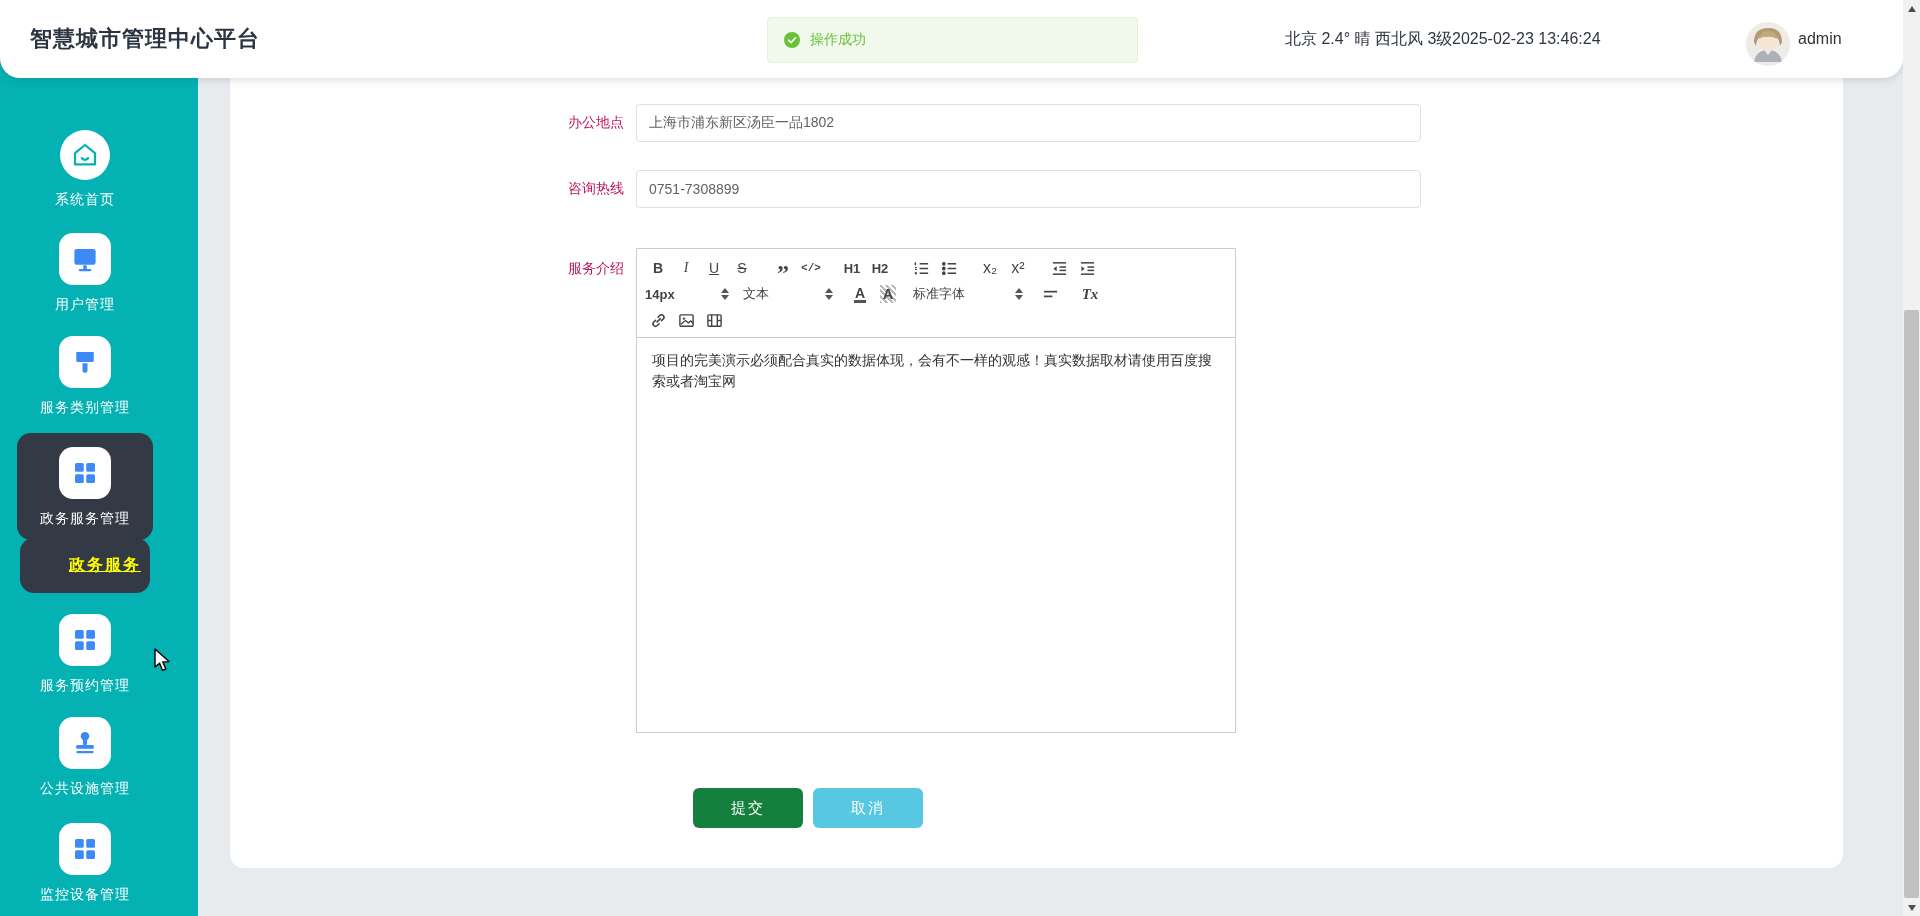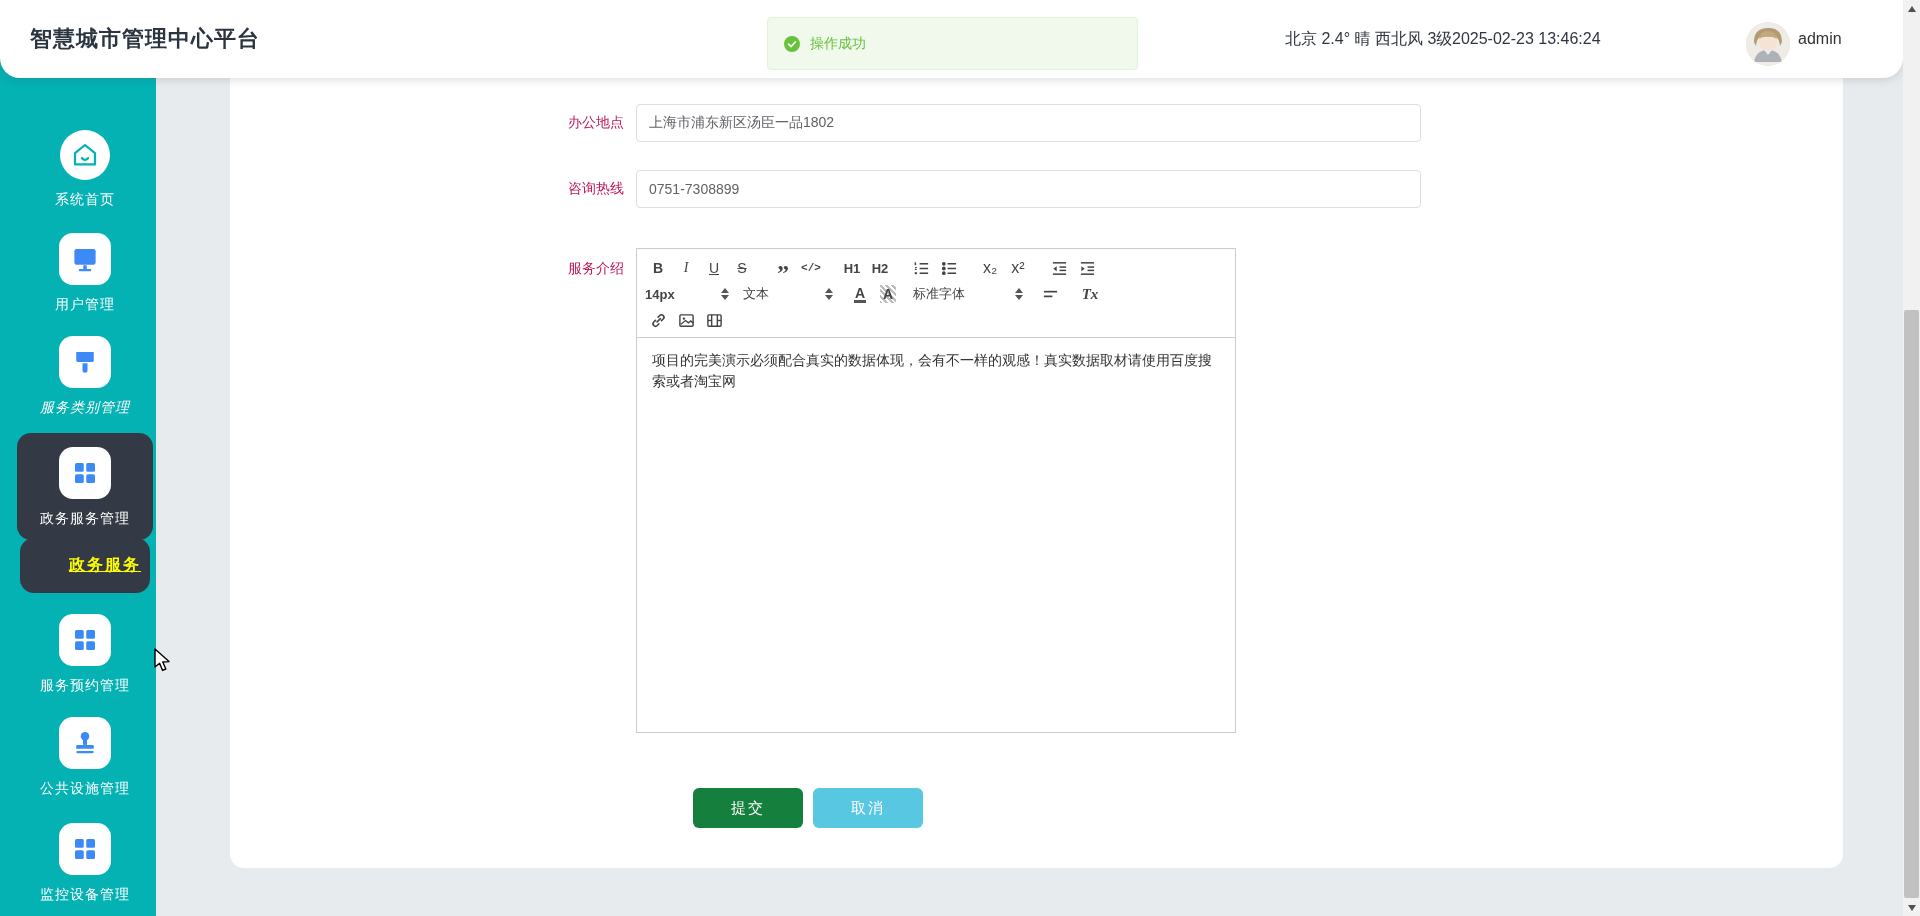--- a/index.html
+++ b/index.html
@@ -6,21 +6,21 @@
   html,body { width:1920px; height:916px; overflow:hidden; }
   body {
     font-family:"Liberation Sans","DejaVu Sans",sans-serif;
     background:#e8ebee;
     position:relative;
     color:#333;
   }
 
   
   .sidebar {
-    position:absolute; left:0; top:0; width:156px; height:916px;
+    position:absolute; left:0; top:0; width:198px; height:916px;
     background:#04b1b3; z-index:5;
   }
   .side-item { position:absolute; left:0; width:170px; text-align:center; cursor:pointer; }
   .side-icon-box {
     width:52px; height:52px; margin:0 auto; background:#fff;
     border-radius:14px; display:flex; align-items:center; justify-content:center;
   }
   .side-icon-box.round { border-radius:50%; width:50px; height:50px; }
   .side-label { margin-top:11px; font-size:14px; color:#fff; letter-spacing:1px; }
   .side-item.active-block {
@@ -55,21 +55,21 @@
   .weather-text { position:absolute; left:1285px; top:0; line-height:78px; font-size:16px; color:#2f3640; }
   .datetime-text { position:absolute; left:1452px; top:0; line-height:78px; font-size:16px; color:#2f3640; }
   .avatar {
     position:absolute; left:1746px; top:22px; width:44px; height:44px;
     border-radius:50%; overflow:hidden; background:#efe9e2; cursor:pointer;
   }
   .username { position:absolute; left:1798px; top:0; line-height:78px; font-size:16px; color:#333; cursor:pointer; }
 
   
   .toast {
-    position:absolute; left:767px; top:17px; width:371px; height:53px; z-index:20;
+    position:absolute; left:767px; top:17px; width:371px; height:46px; z-index:20;
     background:#f0f9eb; border:1px solid #e1f3d8; border-radius:4px;
     display:flex; align-items:center; padding-left:16px;
   }
   .toast-icon { width:16px; height:16px; margin-right:10px; flex:0 0 16px; }
   .toast-text { font-size:14px; color:#67c23a; }
 
   
   .main-card {
     position:absolute; left:230px; top:78px; width:1613px; height:790px;
     background:#fff; border-radius:0 0 14px 14px; z-index:4;
@@ -159,21 +159,21 @@
     <div class="side-icon-box">
       <svg class="svg-ic" width="30" height="30" viewBox="0 0 24 24" fill="#3d8af7">
         <rect x="3.5" y="4" width="17" height="12.5" rx="1.8"></rect>
         <rect x="10.6" y="17" width="2.8" height="3"></rect>
         <rect x="7" y="20" width="10" height="1.8" rx="0.9"></rect>
       </svg>
     </div>
     <div class="side-label">用户管理</div>
   </div>
 
-  <div class="side-item" style="top:336px;font-style:italic;">
+  <div class="side-item" style="top:336px;">
     <div class="side-icon-box">
       <svg class="svg-ic" width="30" height="30" viewBox="0 0 24 24" fill="#3d8af7">
         <path d="M5 4 h14 v6.5 a1.5 1.5 0 0 1 -1.5 1.5 h-11 a1.5 1.5 0 0 1 -1.5 -1.5 Z"></path>
         <path d="M10 13 h4 v5.5 a2 2 0 0 1 -4 0 Z"></path>
       </svg>
     </div>
     <div class="side-label">服务类别管理</div>
   </div>
 
   <div class="side-item active-block" style="top:433px;">

